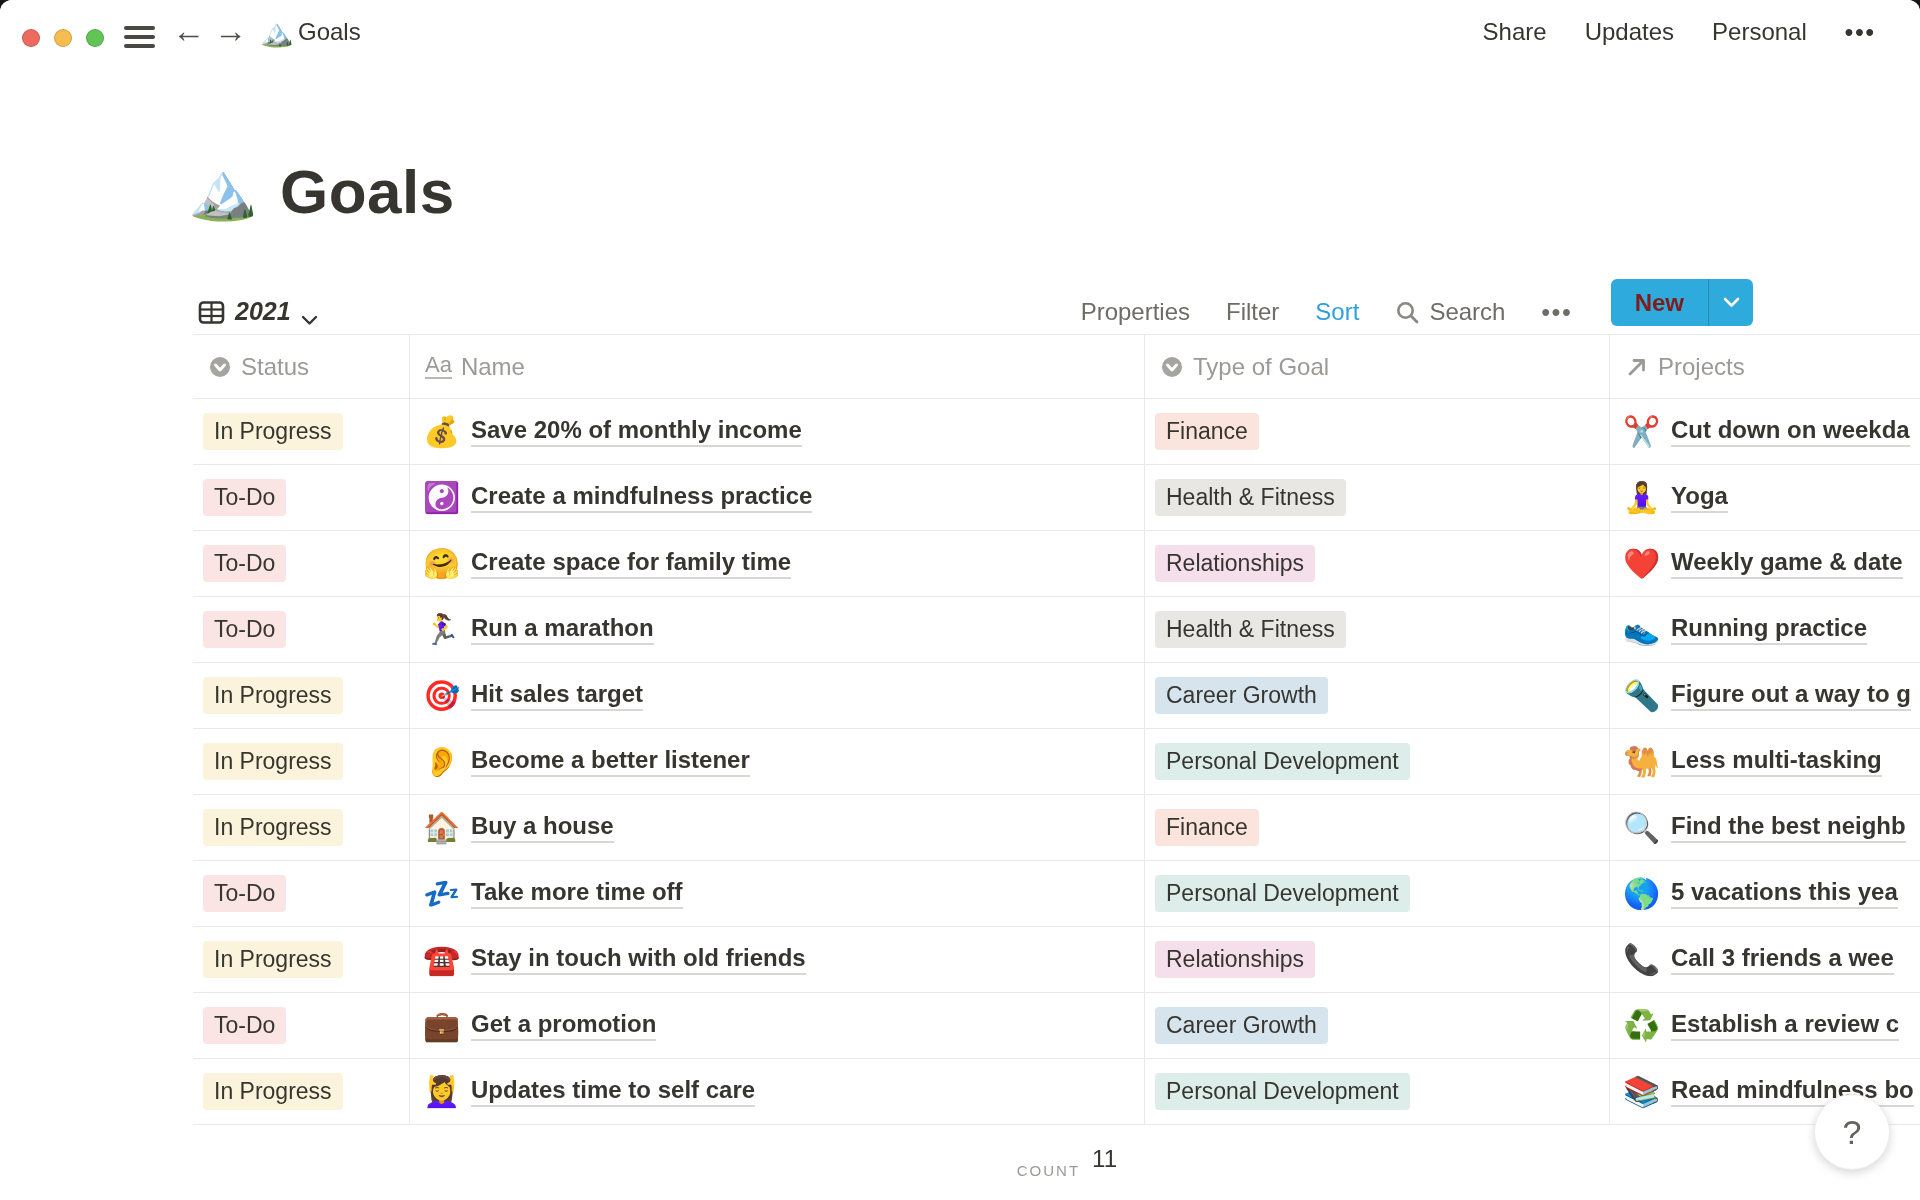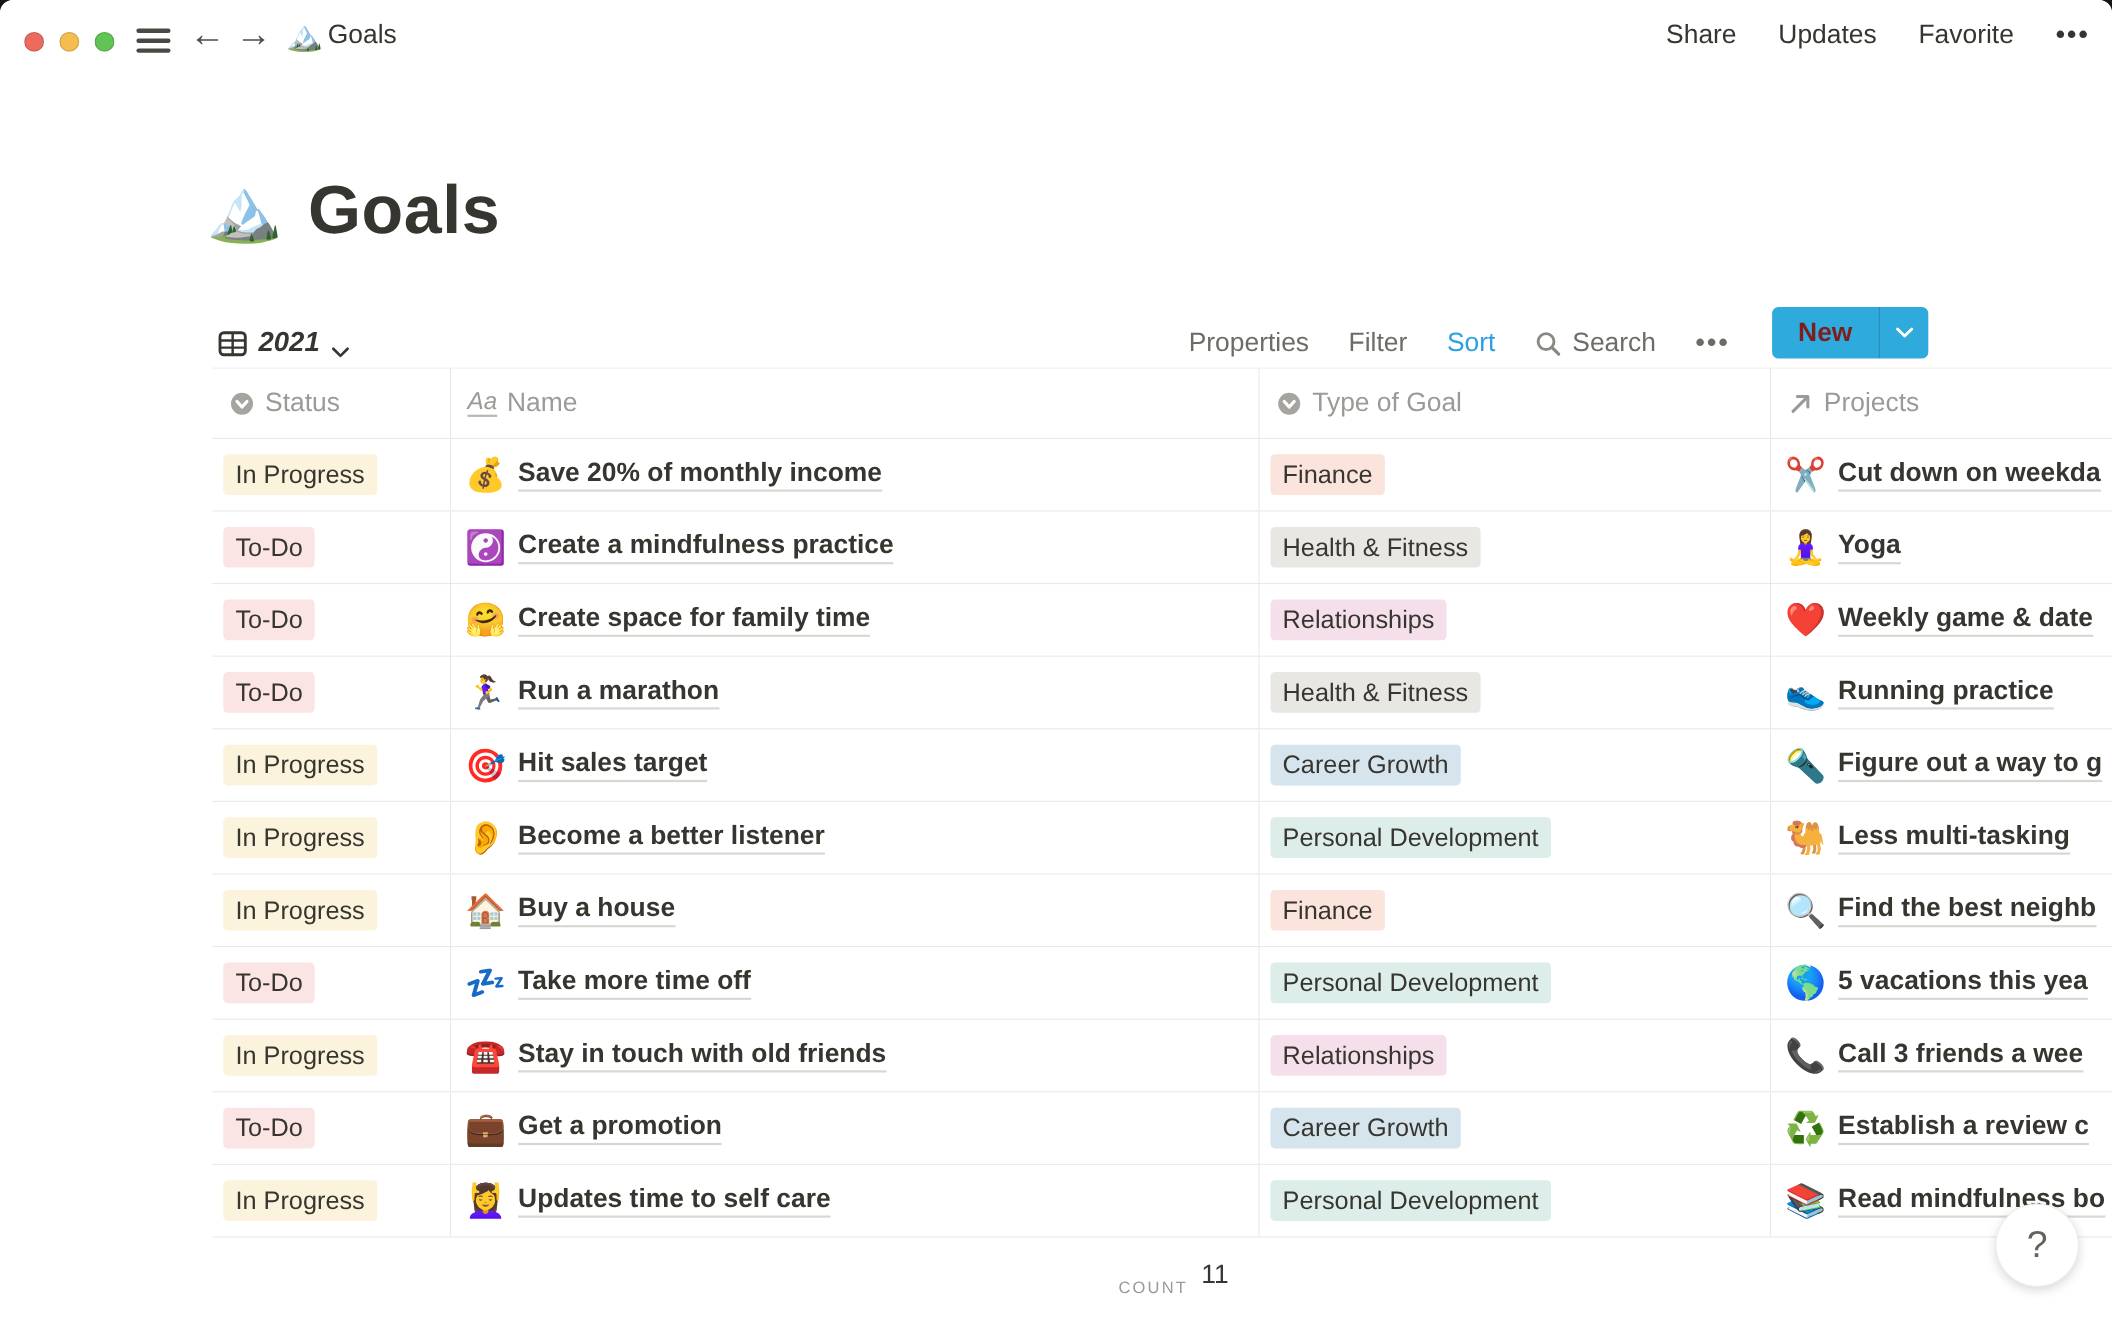--- a/index.html
+++ b/index.html
@@ -13,21 +13,21 @@
   .traffic { position:absolute; top:29px; width:18px; height:18px; border-radius:50%; border:0.5px solid rgba(0,0,0,0.15); }
   .t-red { left:22px; background:#EC6A5E; }
   .t-yellow { left:54px; background:#F5BD4F; }
   .t-green { left:86px; background:#61C454; }
   .hamburger { position:absolute; left:124px; top:26px; width:31px; cursor:pointer; }
   .hamburger div { height:3.5px; background:#4A4843; border-radius:2px; margin-bottom:5.5px; }
   .nav-arrow { position:absolute; top:0; height:64px; line-height:62px; font-size:33px; color:#4F4D49; }
   .arr-back { left:172px; } .arr-fwd { left:214px; }
   .crumb-icon { position:absolute; left:260px; top:0; height:64px; line-height:66px; font-size:27px; }
   .crumb-label { position:absolute; left:298px; top:0; height:64px; line-height:64px; font-size:24px; color:#37352F; }
-  .tb-right { position:absolute; right:20px; top:0; height:64px; display:flex; align-items:center; gap:38px; }
+  .tb-right { position:absolute; right:44px; top:0; height:64px; display:flex; align-items:center; gap:38px; }
   .tb-right span { font-size:24px; color:#37352F; cursor:pointer; }
   .dots { letter-spacing:2px; font-weight:700; color:#37352F; }
 
   
   .page-title { position:absolute; left:188px; top:155px; display:flex; align-items:center; }
   .page-title .emoji { font-size:56px; line-height:72px; width:92px; }
   .page-title .text { font-size:62px; font-weight:700; letter-spacing:0.5px; color:#37352F; }
 
   
   .toolbar { position:absolute; left:0; top:278px; width:100%; height:48px; }
@@ -44,21 +44,21 @@
 
   
   .table-wrap { position:absolute; left:0; top:334px; width:1920px; overflow:hidden; }
   .tgrid { margin-left:193px; width:1837px; }
   .trow, .thead-row, .tfoot-row { display:grid; grid-template-columns:217px 735px 465px 420px; }
   .thead-row { height:65px; border-top:1px solid #E9E9E7; border-bottom:1px solid #E9E9E7; }
   .trow { height:66px; border-bottom:1px solid #E9E9E7; }
   .cell { display:flex; align-items:center; overflow:hidden; white-space:nowrap; }
   .cell.bordered { border-right:1px solid #E9E9E7; }
   .hcell { display:flex; align-items:center; gap:9px; padding:0 0 0 15px; color:#9B9A97; font-size:24px; cursor:pointer; }
-  .hcell .hicon { display:flex; align-items:flex-start;font-style:italic; }
+  .hcell .hicon { display:flex; align-items:flex-start; }
   .aa-glyph { font-size:22px; color:#9B9A97; border-bottom:2px solid #B9B7B3; line-height:1; padding-bottom:1px; }
   .cell-pad { padding-left:10px; }
   .badge { display:inline-block; height:37px; line-height:37px; padding:0 11px; border-radius:4px;
            font-size:23px; color:#37352F; }
   .name-cell { padding-left:13px; gap:10px; cursor:pointer; }
   .row-emoji { font-size:30px; width:38px; text-align:center; flex:none; }
   .title-link { font-size:24px; font-weight:600; color:#37352F; border-bottom:2px solid #D9D7D2; padding-bottom:1px; }
   .tfoot-row { height:44px; margin-top:12px; }
   .count-cell { display:flex; align-items:center; justify-content:flex-end; padding-right:28px; gap:12px; cursor:pointer; }
   .count-label { font-size:15px; letter-spacing:2px; color:#9B9A97; font-weight:500;margin-top:23px; }
@@ -85,21 +85,21 @@
         <div></div>
         <div></div>
       </div>
     <div class="nav-arrow arr-back">←</div>
     <div class="nav-arrow arr-fwd">→</div>
     <div class="crumb-icon">🏔️</div>
     <div class="crumb-label">Goals</div>
     <div class="tb-right">
       <span>Share</span>
       <span>Updates</span>
-      <span>Favorite</span>
+      <span>Personal</span>
       <span class="dots">•••</span>
     </div>
   </div>
 
   <div class="page-title">
     <span class="emoji">🏔️</span>
     <span class="text">Goals</span>
   </div>
 
   <div class="toolbar">

